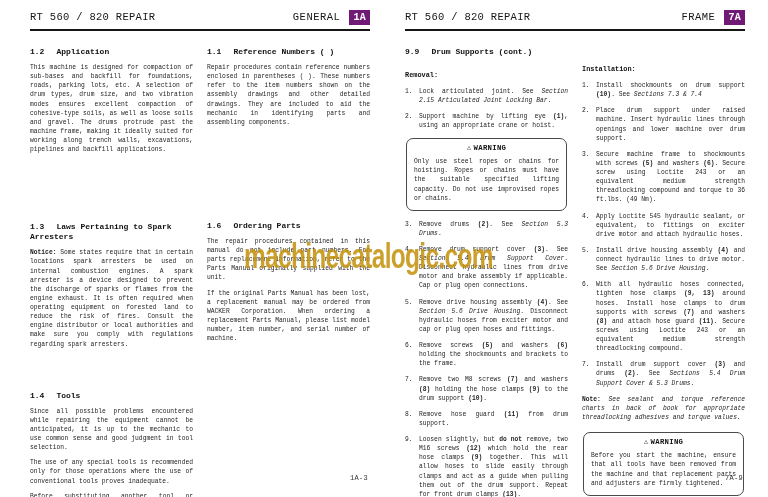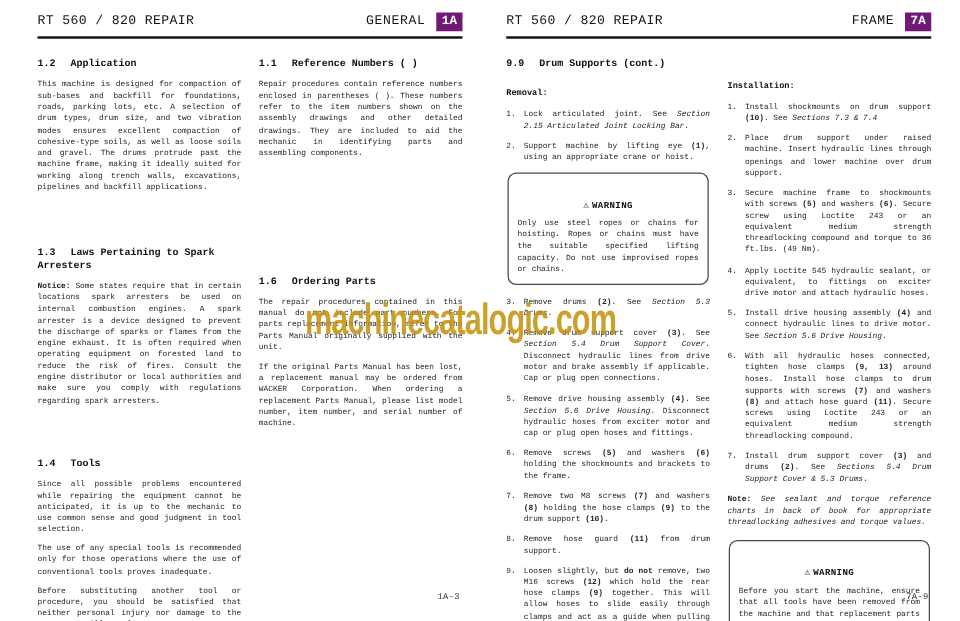--- a/index.html
+++ b/index.html
@@ -26,34 +26,34 @@
     padding:3px 4px 2px;line-height:1;letter-spacing:.3px;
   }
 
   .cols{display:flex;gap:14px;margin-top:16px;}
   .col{width:163px;font-size:6.3px;line-height:1.45;}
 
   .sec-h{font-weight:bold;font-size:8px;line-height:1.25;margin:0 0 6px;color:#111;}
   .sec-num{margin-right:12px;}
   p.body{margin:0 0 6px;text-align:justify;color:#242424;}
 
-  .mt-13{margin-top:44px;}
+  .mt-13{margin-top:68px;}
   .mt-14{margin-top:42px;}
   .mt-16{margin-top:94px;}
 
   .proc-label{font-weight:bold;font-size:6.9px;margin:12px 0 7px;color:#111;}
   .proc-label.first{margin-top:13px;}
 
   .li{display:flex;margin-bottom:7px;}
   .li-num{flex:none;width:14px;}
   .li-text{flex:1;text-align:justify;color:#242424;}
 
   .warning-box{
     border:1px solid #4a4a4a;border-radius:7px;
-    padding:20px 7px 6px;margin:4px 1px 9px;background:#fff;
+    padding:3px 7px 6px;margin:4px 1px 9px;background:#fff;
   }
   .warning-title{
     text-align:center;font-weight:bold;font-size:7.3px;
     margin:1px 0 3px;color:#111;letter-spacing:.3px;
   }
   .warning-icon{font-weight:normal;font-size:7.6px;margin-right:2px;}
   .warning-text{font-size:6.3px;line-height:1.5;text-align:justify;color:#242424;}
 
   .note{margin-top:3px;text-align:justify;color:#242424;}
 

